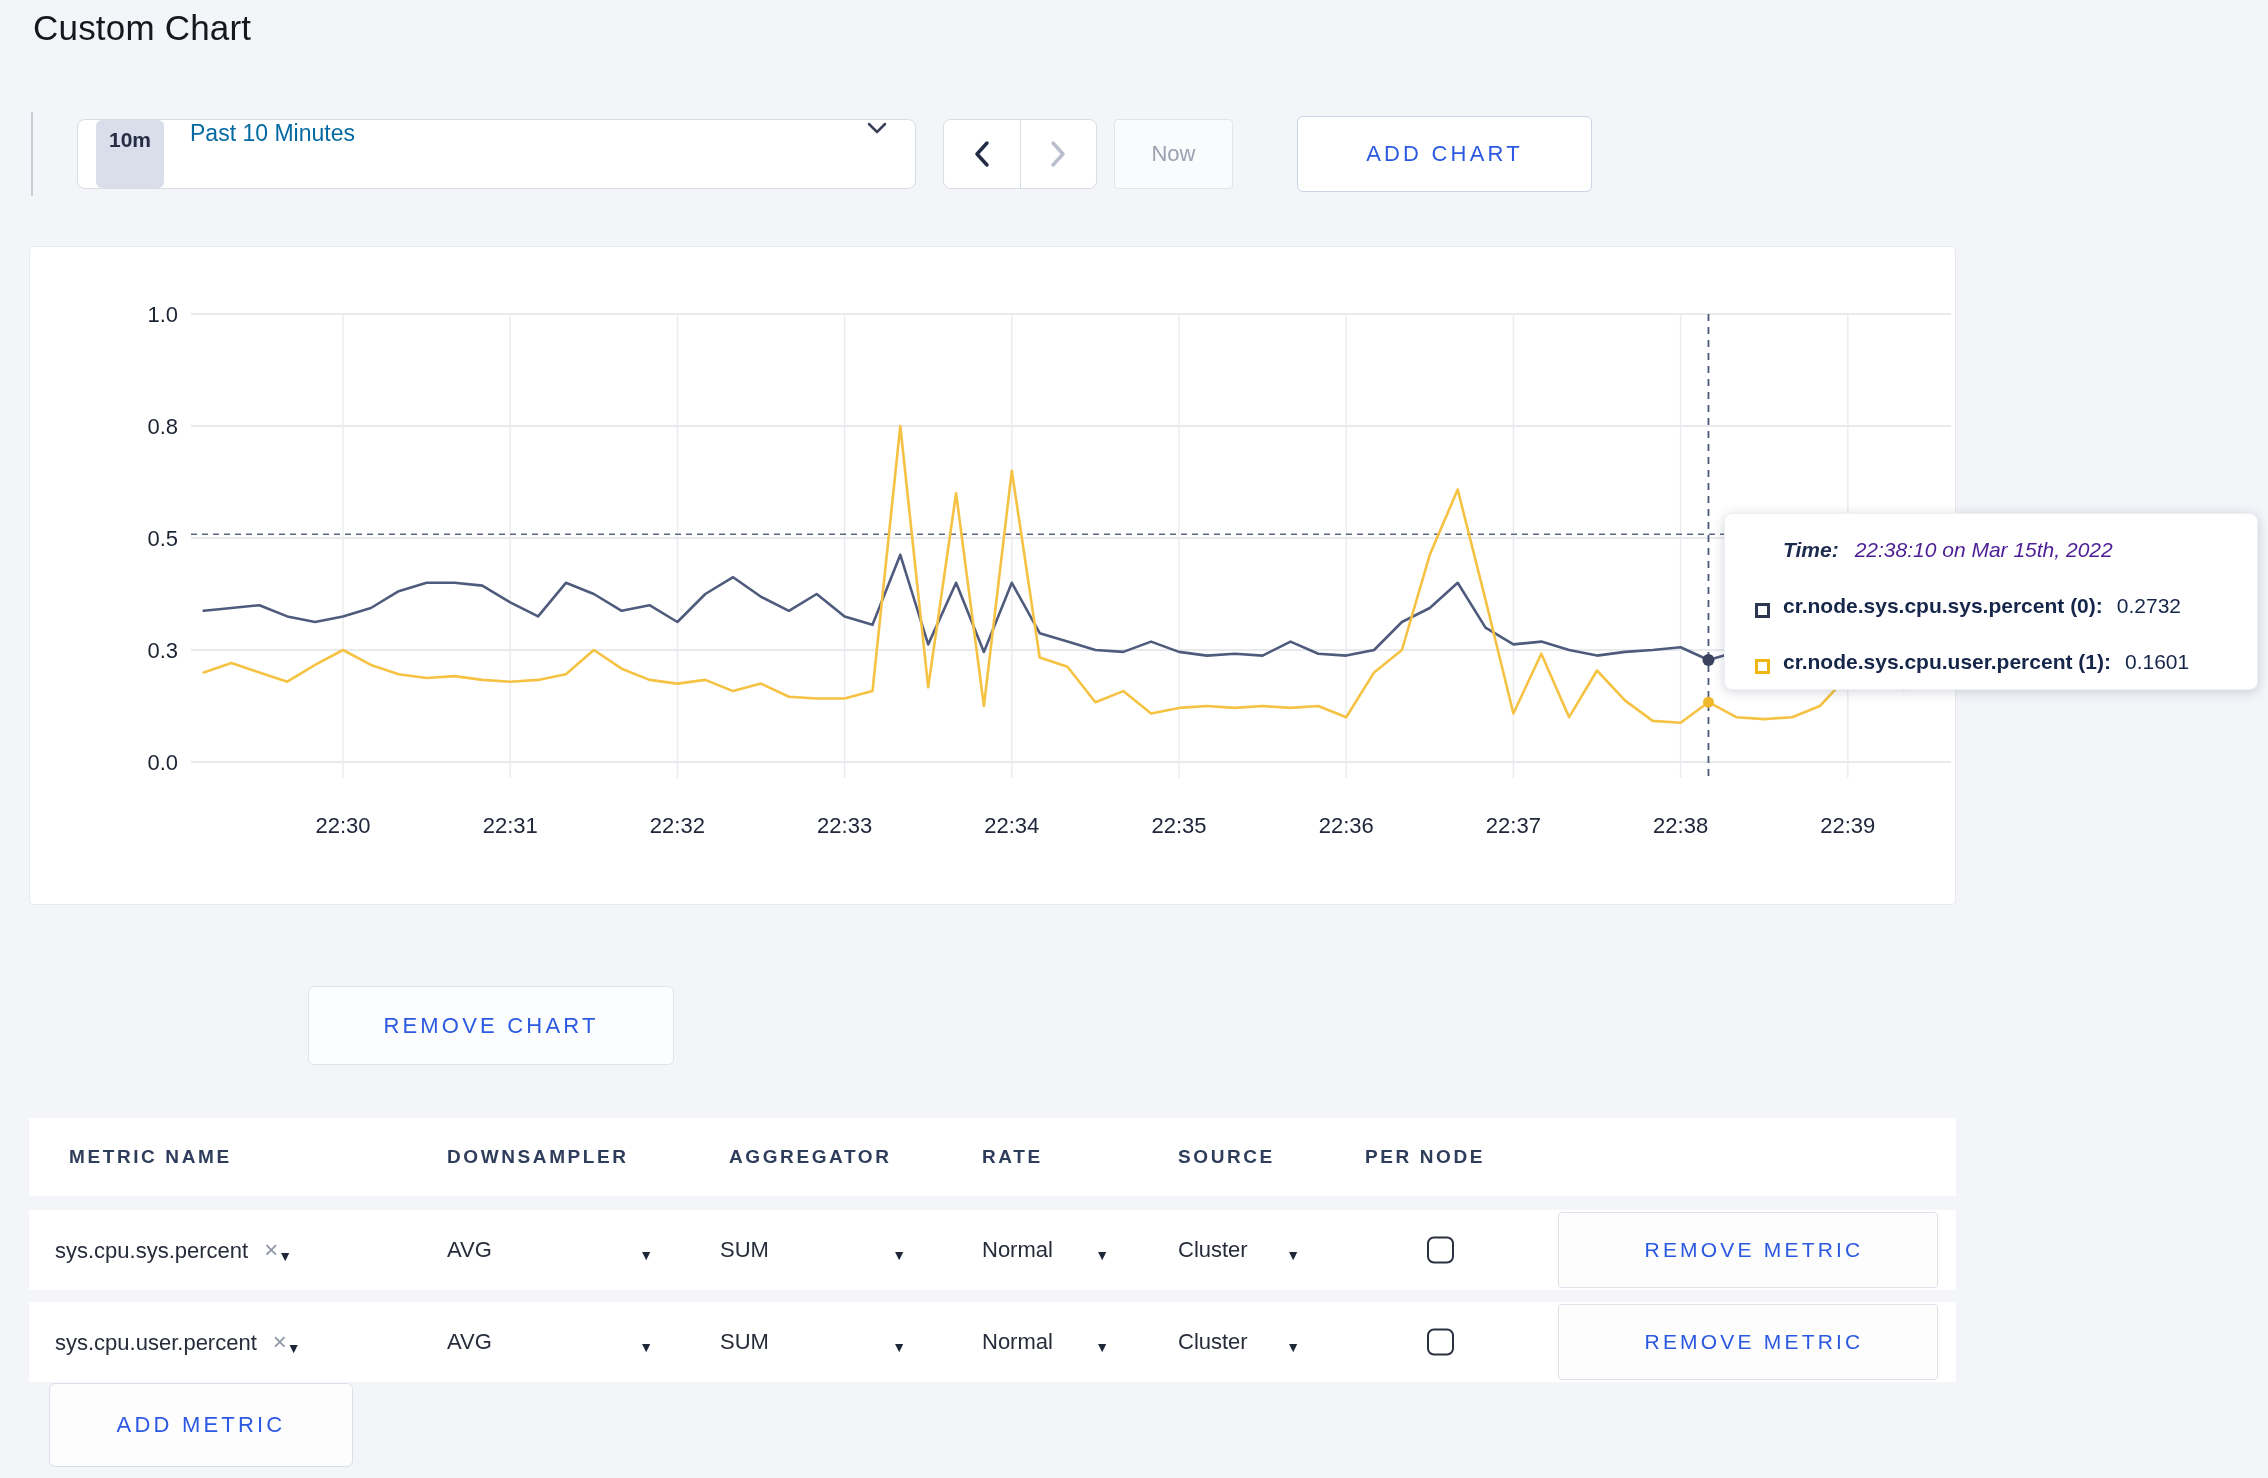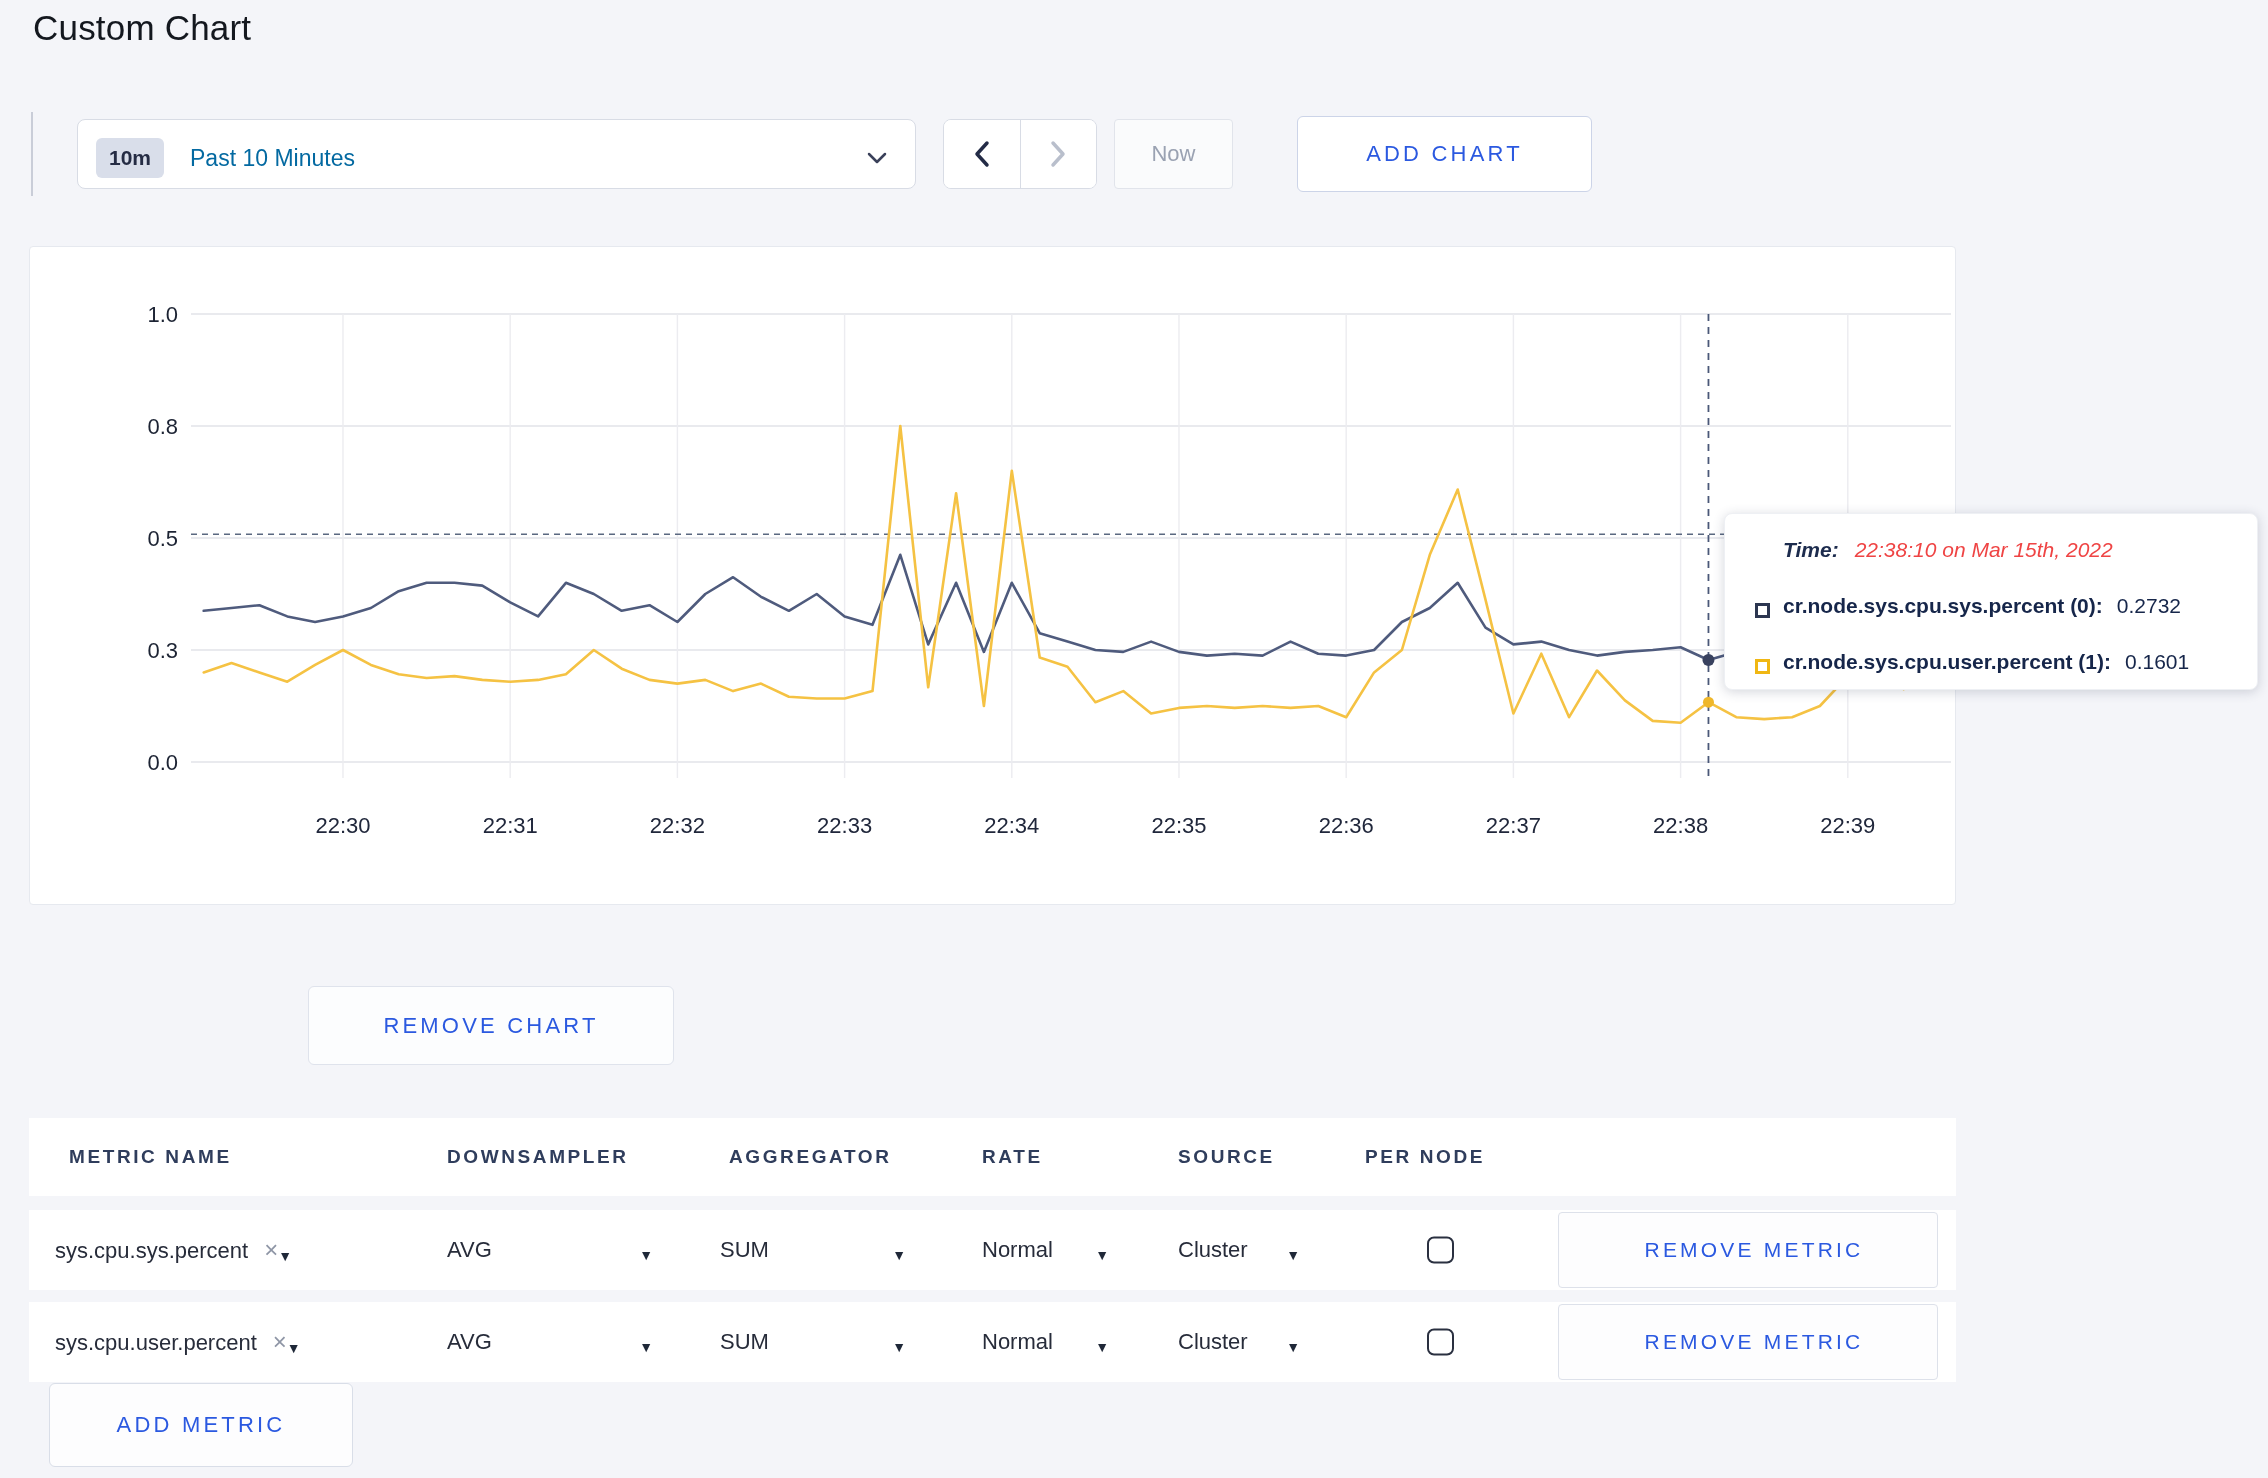--- a/index.html
+++ b/index.html
@@ -5,21 +5,21 @@
   * { margin:0; padding:0; box-sizing:border-box; }
   html,body { width:2268px; height:1478px; }
   body { background:#f4f5f9; font-family:"Liberation Sans", sans-serif; color:#1e2433; overflow:hidden; }
   #root { position:relative; width:2268px; height:1478px; }
 
   .page-title { position:absolute; left:33px; top:8px; font-size:35px; font-weight:500; color:#14181f; letter-spacing:0.2px; }
 
   .toolbar-divider { position:absolute; left:31px; top:112px; width:2px; height:84px; background:#c9cdd8; }
 
   .time-selector { position:absolute; left:77px; top:119px; width:839px; height:70px; background:#fff;
-    border:1.5px solid #d8dce5; border-radius:8px; display:flex; align-items:center; padding:8px 26px 0 18px; cursor:pointer; }
+    border:1.5px solid #d8dce5; border-radius:8px; display:flex; padding:0 26px 0 18px; cursor:pointer; }
   .time-badge { background:#d9deea; border-radius:6px; padding:8px 13px; font-size:21px; font-weight:bold; color:#252c44; }
   .time-label { margin-left:26px; font-size:23px; font-weight:500; color:#0369a1; flex:1; }
 
   .nav-group { position:absolute; left:943px; top:119px; width:154px; height:70px; background:#fff;
     border:1.5px solid #d8dce5; border-radius:8px; display:flex; overflow:hidden; }
   .nav-btn { flex:1; display:flex; align-items:center; justify-content:center; cursor:pointer; background:#fff; border:none; }
   .nav-btn:first-child { border-right:1.5px solid #d8dce5; }
 
   .now-btn { position:absolute; left:1114px; top:119px; width:119px; height:70px; background:#fafbfc;
     border:1.5px solid #e1e4eb; border-radius:4px; font-size:22px; font-weight:500; color:#9aa2b2;
@@ -32,21 +32,21 @@
 
   .chart-panel { position:absolute; left:29px; top:246px; width:1927px; height:659px; background:#fff;
     border:1px solid #e6e9ef; border-radius:4px; }
   .chart-panel svg { display:block; }
   .chart-panel svg text { font-family:"Liberation Sans",sans-serif; }
 
   .tooltip { position:absolute; left:1724px; top:513px; width:534px; height:177px; background:#fff; border-radius:8px;
     box-shadow:0 2px 12px rgba(40,50,80,0.20); border:1px solid #eef0f4; padding:24px 20px 0 30px; z-index:5; }
   .tooltip-time-row { display:flex; align-items:baseline; padding-left:28px;font-style:italic; }
   .tooltip-time-label { font-size:21px; font-weight:bold; color:#1d2c4e; }
-  .tooltip-time-value { margin-left:16px; font-size:21px; color:#ef4444; }
+  .tooltip-time-value { margin-left:16px; font-size:21px; color:#4c1d95; }
   .tooltip-series-row { display:flex; align-items:flex-end; margin-top:32px; }
   .swatch { width:15px; height:15px; border:3px solid #000; background:#fff; margin-right:13px; flex:none; }
   .tooltip-series-label { font-size:21px; font-weight:bold; color:#16264a; }
   .tooltip-series-value { margin-left:14px; font-size:21px; color:#16264a; }
 
   .units-btn { position:absolute; left:29px; top:984px; width:261px; height:82px; background:#fff;
     border:1.5px solid #dfe3ec; border-radius:6px; display:flex; align-items:center; justify-content:center; cursor:pointer; }
   .units-label { font-size:22px; font-weight:bold; color:#171c2b; margin-right:16px; }
   .remove-chart-btn { position:absolute; left:308px; top:986px; width:366px; height:79px; background:#fcfdfe; border-color:#dfe3ec; }
 

